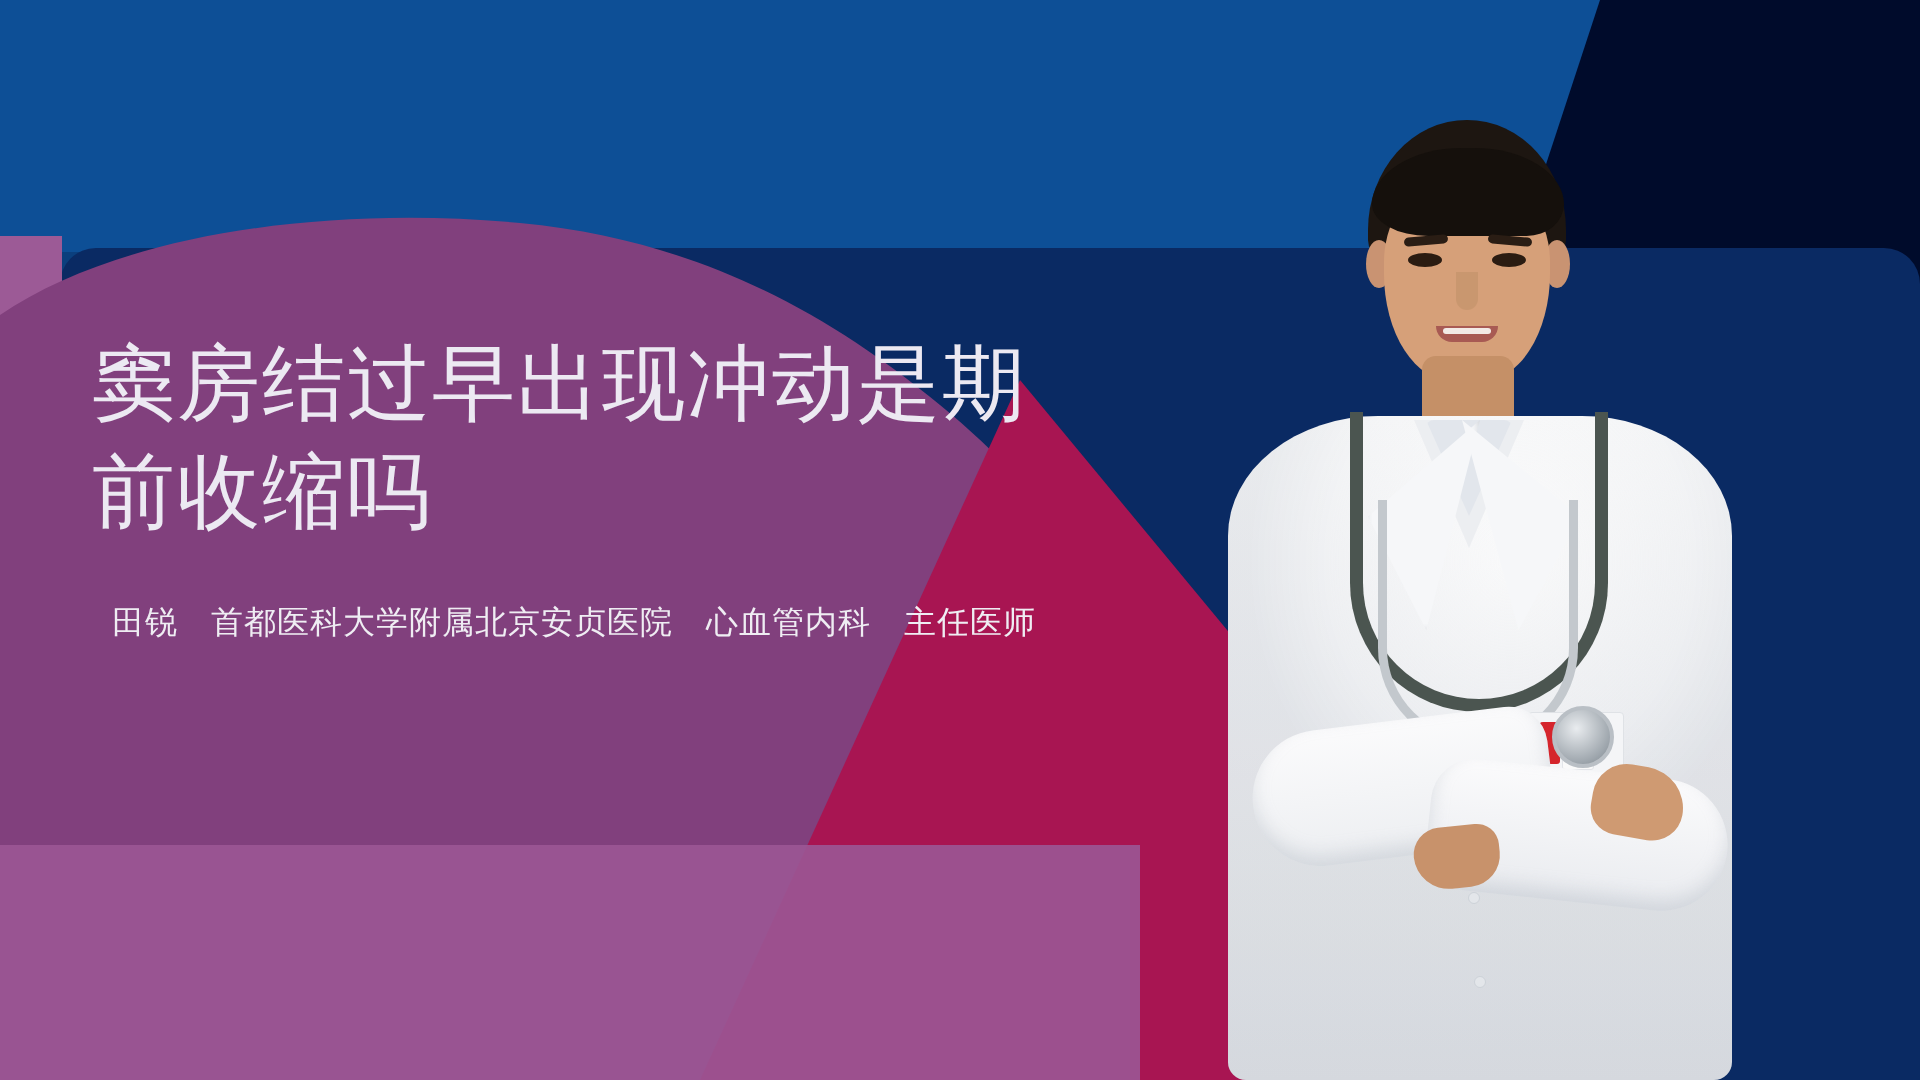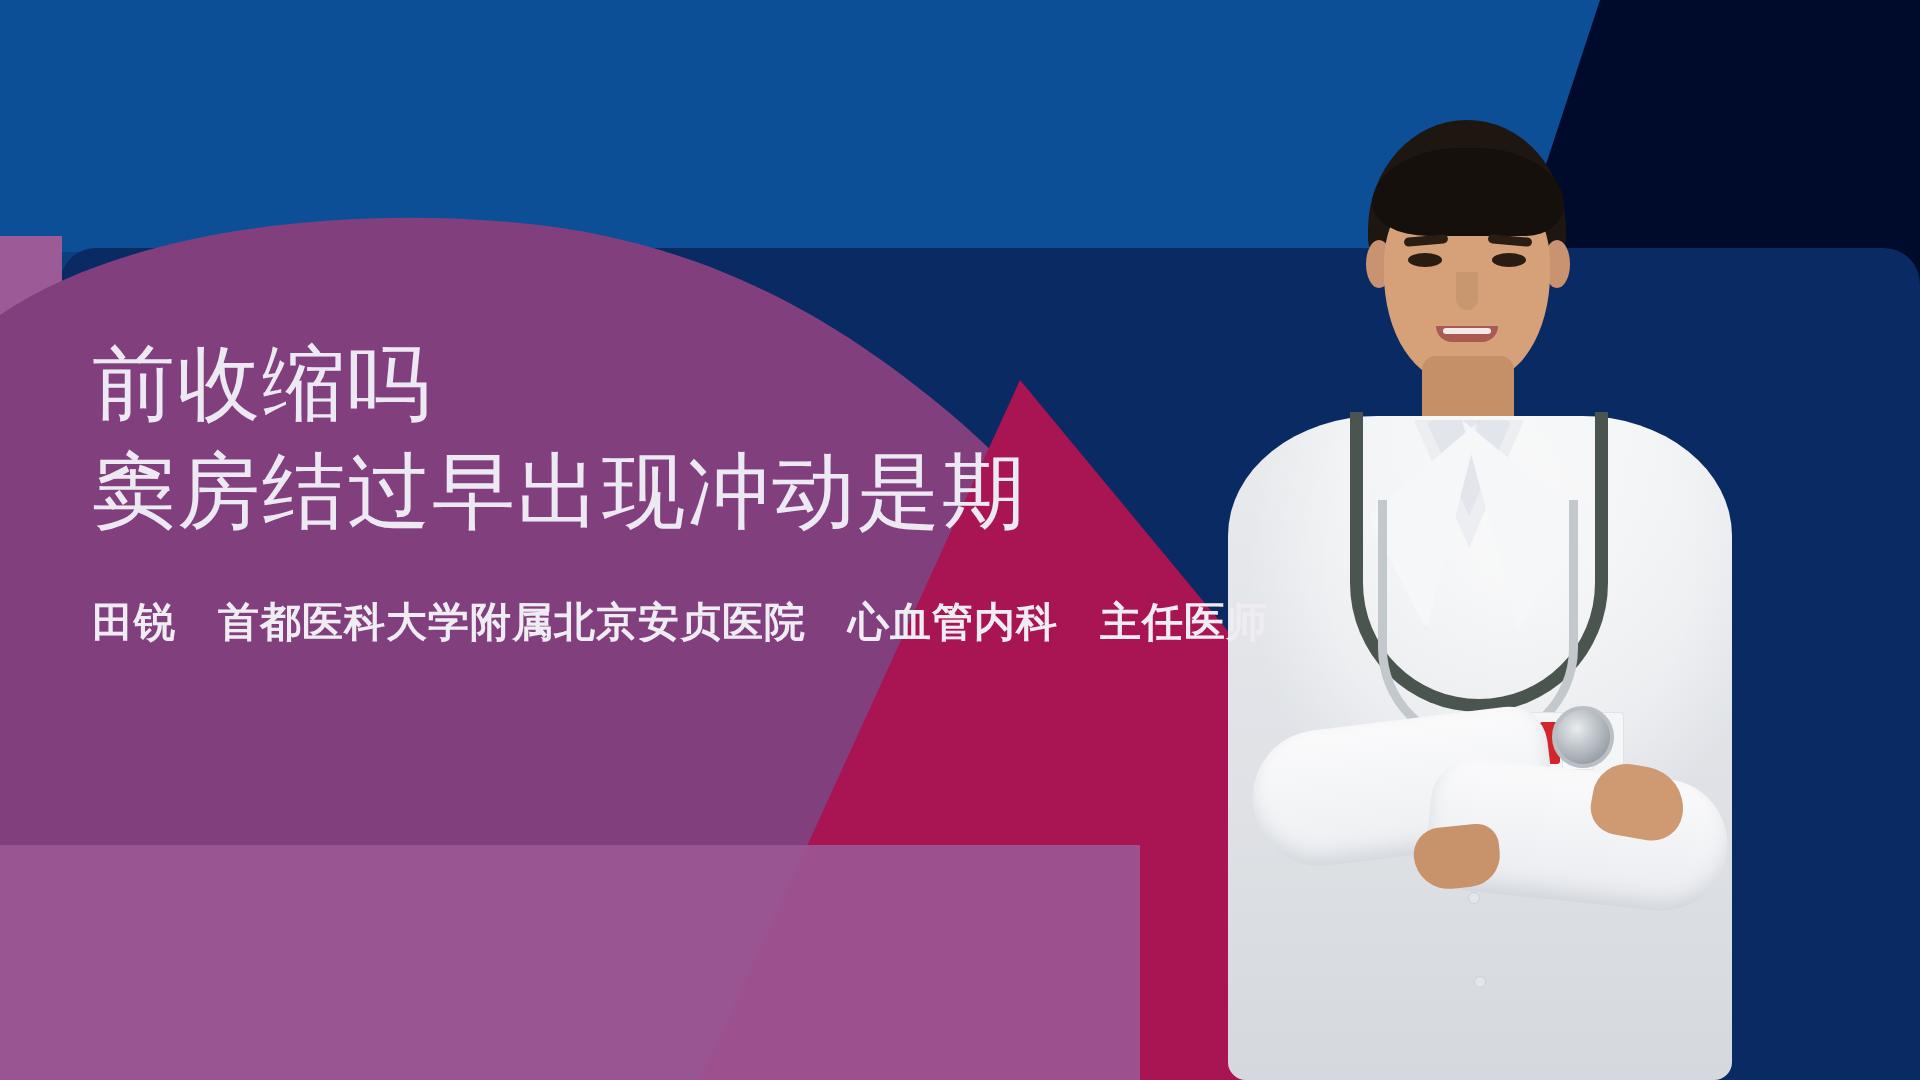--- a/index.html
+++ b/index.html
@@ -222,26 +222,27 @@
   .title{
     font-size:83px;
     line-height:108px;
     font-weight:400;
     color:#ece9f2;
     letter-spacing:2px;
     white-space:nowrap;
   }
   .subtitle{
     margin-top:48px;
-    font-size:41px;
+    font-size:32px;
     line-height:56px;
-    font-weight:700;
+    font-weight:400;
     color:#efedf3;
     letter-spacing:1px;
     white-space:nowrap;
+    margin-left:20px;
   }
 </style>
 </head>
 <body>
 
 <div id="stage">
 
   <div class="bg-base"></div>
   <div class="bg-lower"></div>
   <div class="bg-navy-wedge"></div>
@@ -281,18 +282,18 @@
     <div class="d-stetho-chest"></div>
     <div class="d-arm-l"></div>
     <div class="d-arm-r"></div>
     <div class="d-hand-l"></div>
     <div class="d-hand-r"></div>
     <div class="d-btn" style="left:268px;top:772px"></div>
     <div class="d-btn" style="left:274px;top:856px"></div>
   </div>
 
   <div class="content">
+    <div class="title">窦房结过早出现冲动是期</div>
     <div class="title">前收缩吗</div>
-    <div class="title">窦房结过早出现冲动是期</div>
     <div class="subtitle">田锐　首都医科大学附属北京安贞医院　心血管内科　主任医师</div>
   </div>
 
 </div>
 
 </body></html>

